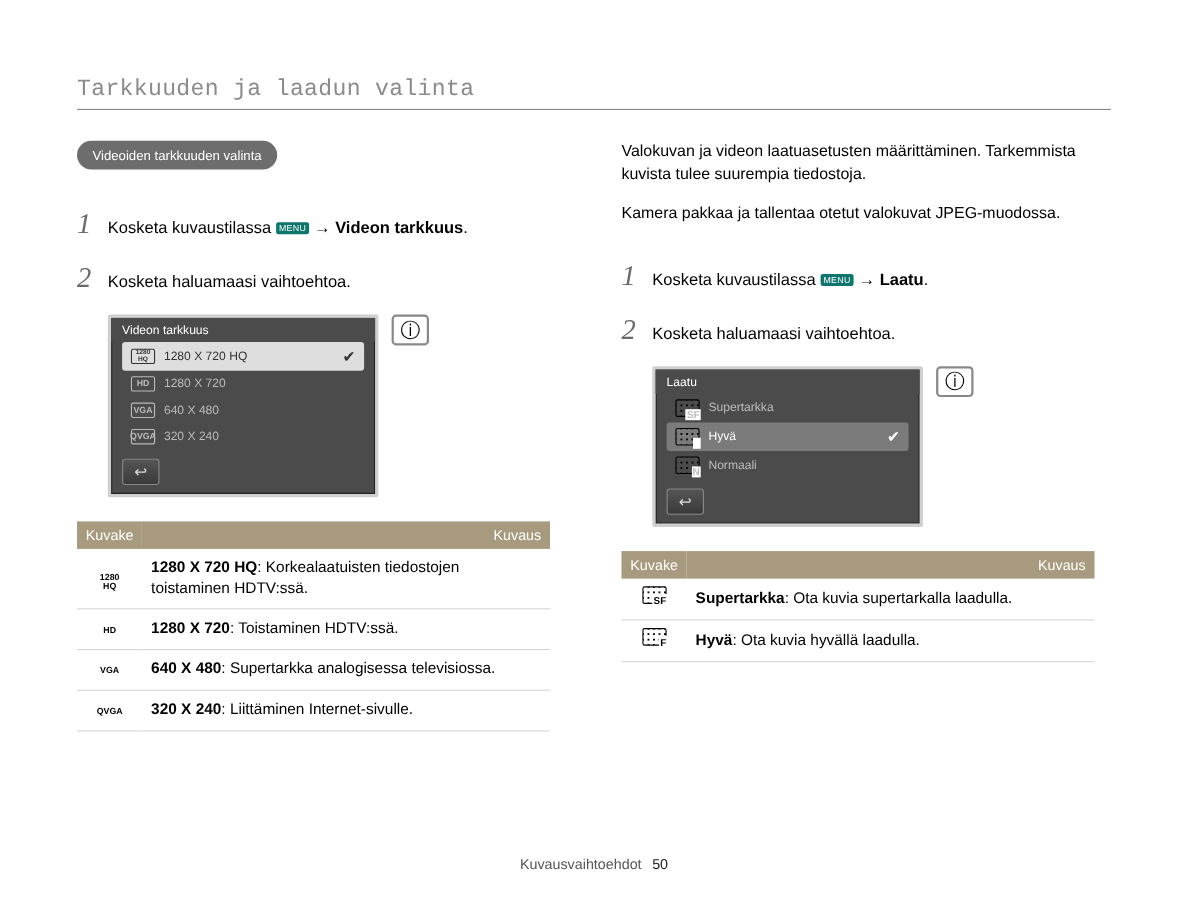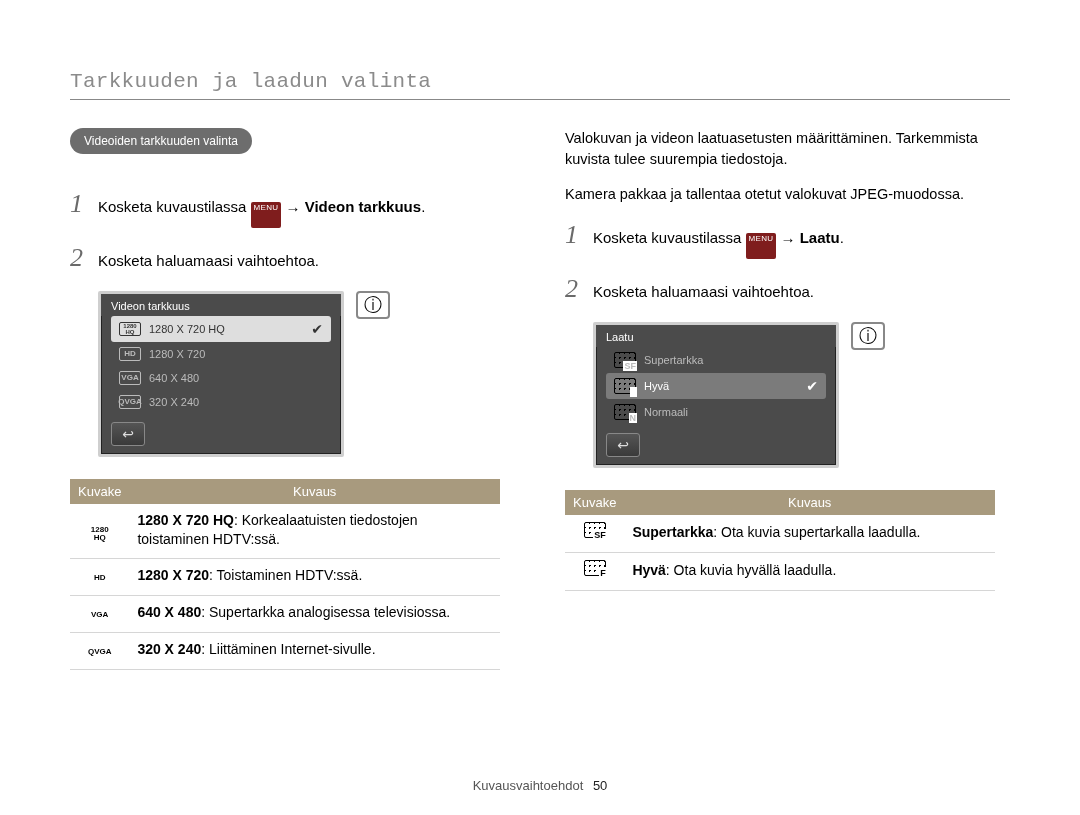--- a/index.html
+++ b/index.html
@@ -54,24 +54,24 @@
   .stepnum {
     font-family: "Times New Roman", serif;
     font-style: italic;
     font-size: 26px;
     color: #6a6a6a;
     width: 18px;
   }
   .step .txt { flex: 1; }
   .menu-badge {
     display: inline-block;
-    background: #7f1d1d;
+    background: #0f766e;
     color: #fff;
     font-size: 8px;
-    padding: 2px 3px 16px 3px;
+    padding: 2px 3px 1px 3px;
     border-radius: 2px;
     vertical-align: 2px;
     line-height: 1;
     letter-spacing: 0.3px;
   }
   b { font-weight: bold; }
 
   
   .mock {
     display: flex;
@@ -166,21 +166,21 @@
   
   table.desc {
     width: 430px;
     border-collapse: collapse;
     font-size: 14px;
   }
   table.desc th {
     background: #a89a7e;
     color: #fff;
     font-weight: normal;
-    text-align: center;
+    text-align: right;
     padding: 5px 8px;
     font-size: 13px;
   }
   table.desc th:first-child { width: 58px; }
   table.desc td {
     border-bottom: 1px solid #d6d6d6;
     padding: 7px 8px 9px 8px;
     vertical-align: middle;
     line-height: 1.35;
   }
@@ -325,21 +325,21 @@
           <td class="icon-cell"><span class="tiny-icon">QVGA</span></td>
           <td><b>320 X 240</b><span>: Liittäminen Internet-sivulle.</span></td>
         </tr>
       </tbody>
         </table>
     </div>
 
     <div class="col">
       <div class="para">Valokuvan ja videon laatuasetusten määrittäminen. Tarkemmista kuvista tulee suurempia tiedostoja.</div>
 
-      <div class="para" style="margin-bottom:10px">Kamera pakkaa ja tallentaa otetut valokuvat JPEG-muodossa.</div>
+      <div class="para" style="margin-bottom:26px">Kamera pakkaa ja tallentaa otetut valokuvat JPEG-muodossa.</div>
 
       <div class="step">
         <div class="stepnum">1</div>
         <div class="txt">
           <span>Kosketa kuvaustilassa </span><span class="menu-badge">MENU</span><span> → </span><b>Laatu</b><span>.</span>
         </div>
       </div>
       <div class="step">
         <div class="stepnum">2</div>
         <div class="txt">Kosketa haluamaasi vaihtoehtoa.</div>

